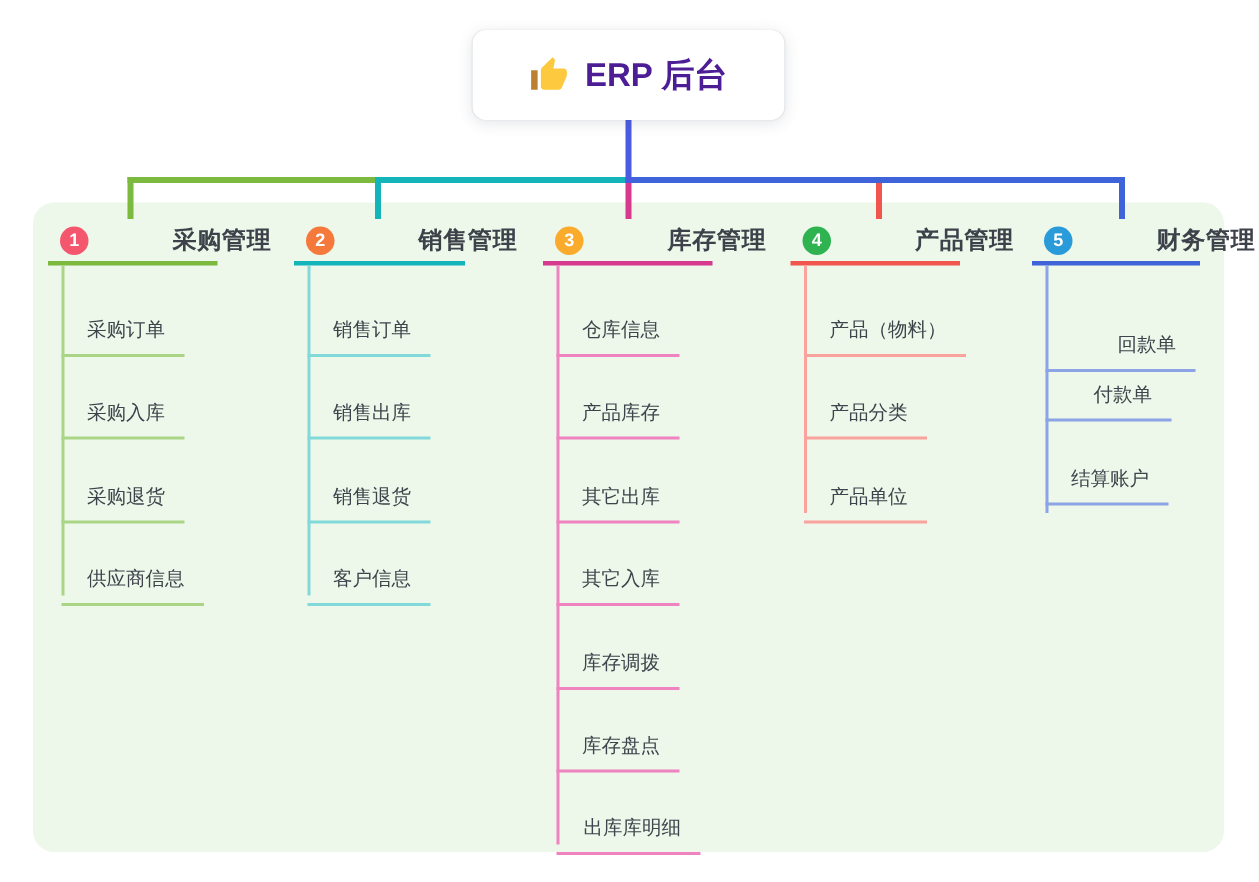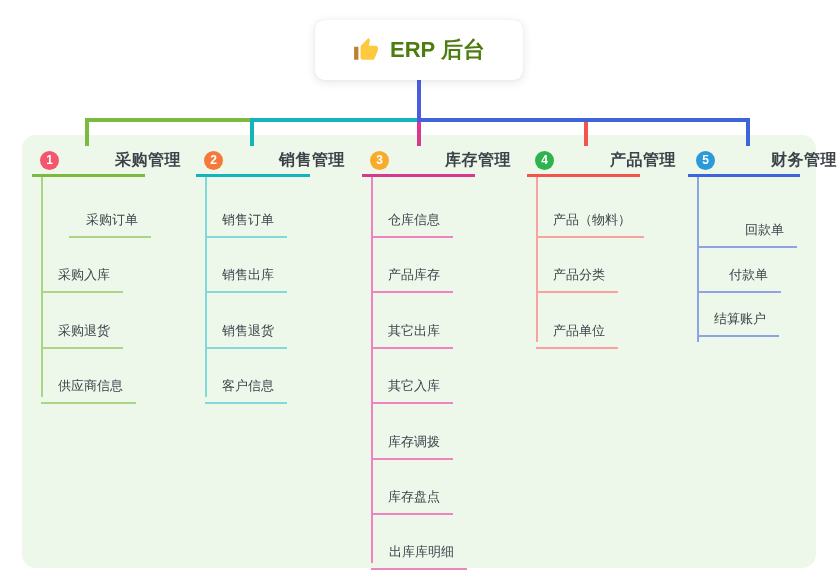--- a/index.html
+++ b/index.html
@@ -6,21 +6,21 @@
   body{font-family:"Liberation Sans","DejaVu Sans",sans-serif;}
   .canvas{position:relative;width:839px;height:588px;background:#fff;overflow:hidden;}
 
   
   .panel{position:absolute;left:22px;top:135px;width:794px;height:433px;border-radius:14px;z-index:0;}
 
   
   .root-card{position:absolute;left:315px;top:20px;width:208px;height:60px;background:#fff;
     border-radius:9px;box-shadow:0 2px 10px rgba(60,70,90,.14),0 0 1px rgba(60,70,90,.18);
     display:flex;align-items:center;justify-content:center;gap:11px;
-    font-size:22px;font-weight:600;color:#4d7c0f;z-index:3;cursor:pointer;}
+    font-size:22px;font-weight:600;color:#4c1d95;z-index:3;cursor:pointer;}
   .root-card svg{display:block;}
 
   
   .hline{position:absolute;top:118px;height:4px;z-index:1;}
   .vstub{position:absolute;width:4px;z-index:1;}
   .rootline{position:absolute;left:417px;top:80px;width:4px;height:42px;z-index:2;}
 
   
   .branch{position:absolute;top:146px;z-index:2;}
   .branch-title{height:28px;border-bottom:3px solid var(--c);display:flex;align-items:center;
@@ -62,21 +62,21 @@
     </span>
     <span>ERP 后台</span>
   </div>
 
   <div class="branch" style="left: 32px; width: 113px; --c: #7cb93f; --cl: #a9d585; --badge: #f4566e;">
     <div class="branch-title">
       <span class="badge">1</span>
       <span class="btxt">采购管理</span>
     </div>
     <div class="vline" style="height:220px;"></div>
-    <div class="sub" style="top:53px;margin-left:28px;">采购订单</div>
+    <div class="sub" style="top:53px;">采购订单</div>
     <div class="sub" style="top:108px;">采购入库</div>
     <div class="sub" style="top:164px;">采购退货</div>
     <div class="sub" style="top:219px;">供应商信息</div>
   </div>
 
   <div class="branch" style="left: 196px; width: 114px; --c: #13b5ba; --cl: #82d9da; --badge: #f5793b;">
     <div class="branch-title">
       <span class="badge">2</span>
       <span class="btxt">销售管理</span>
     </div>
@@ -113,17 +113,17 @@
     <div class="sub" style="top:164px;">产品单位</div>
   </div>
 
   <div class="branch" style="left: 688px; width: 112px; --c: #3f63d8; --cl: #8ca4e6; --badge: #299bd8;">
     <div class="branch-title">
       <span class="badge">5</span>
       <span class="btxt">财务管理</span>
     </div>
     <div class="vline" style="height:165px;"></div>
     <div class="sub" style="top:63px;padding-left:48px;">回款单</div>
-    <div class="sub" style="top:108px;padding-left:32px;">付款单</div>
+    <div class="sub" style="top:96px;padding-left:32px;">付款单</div>
     <div class="sub" style="top:152px;">结算账户</div>
   </div>
 
 </div>
 
 </body></html>

